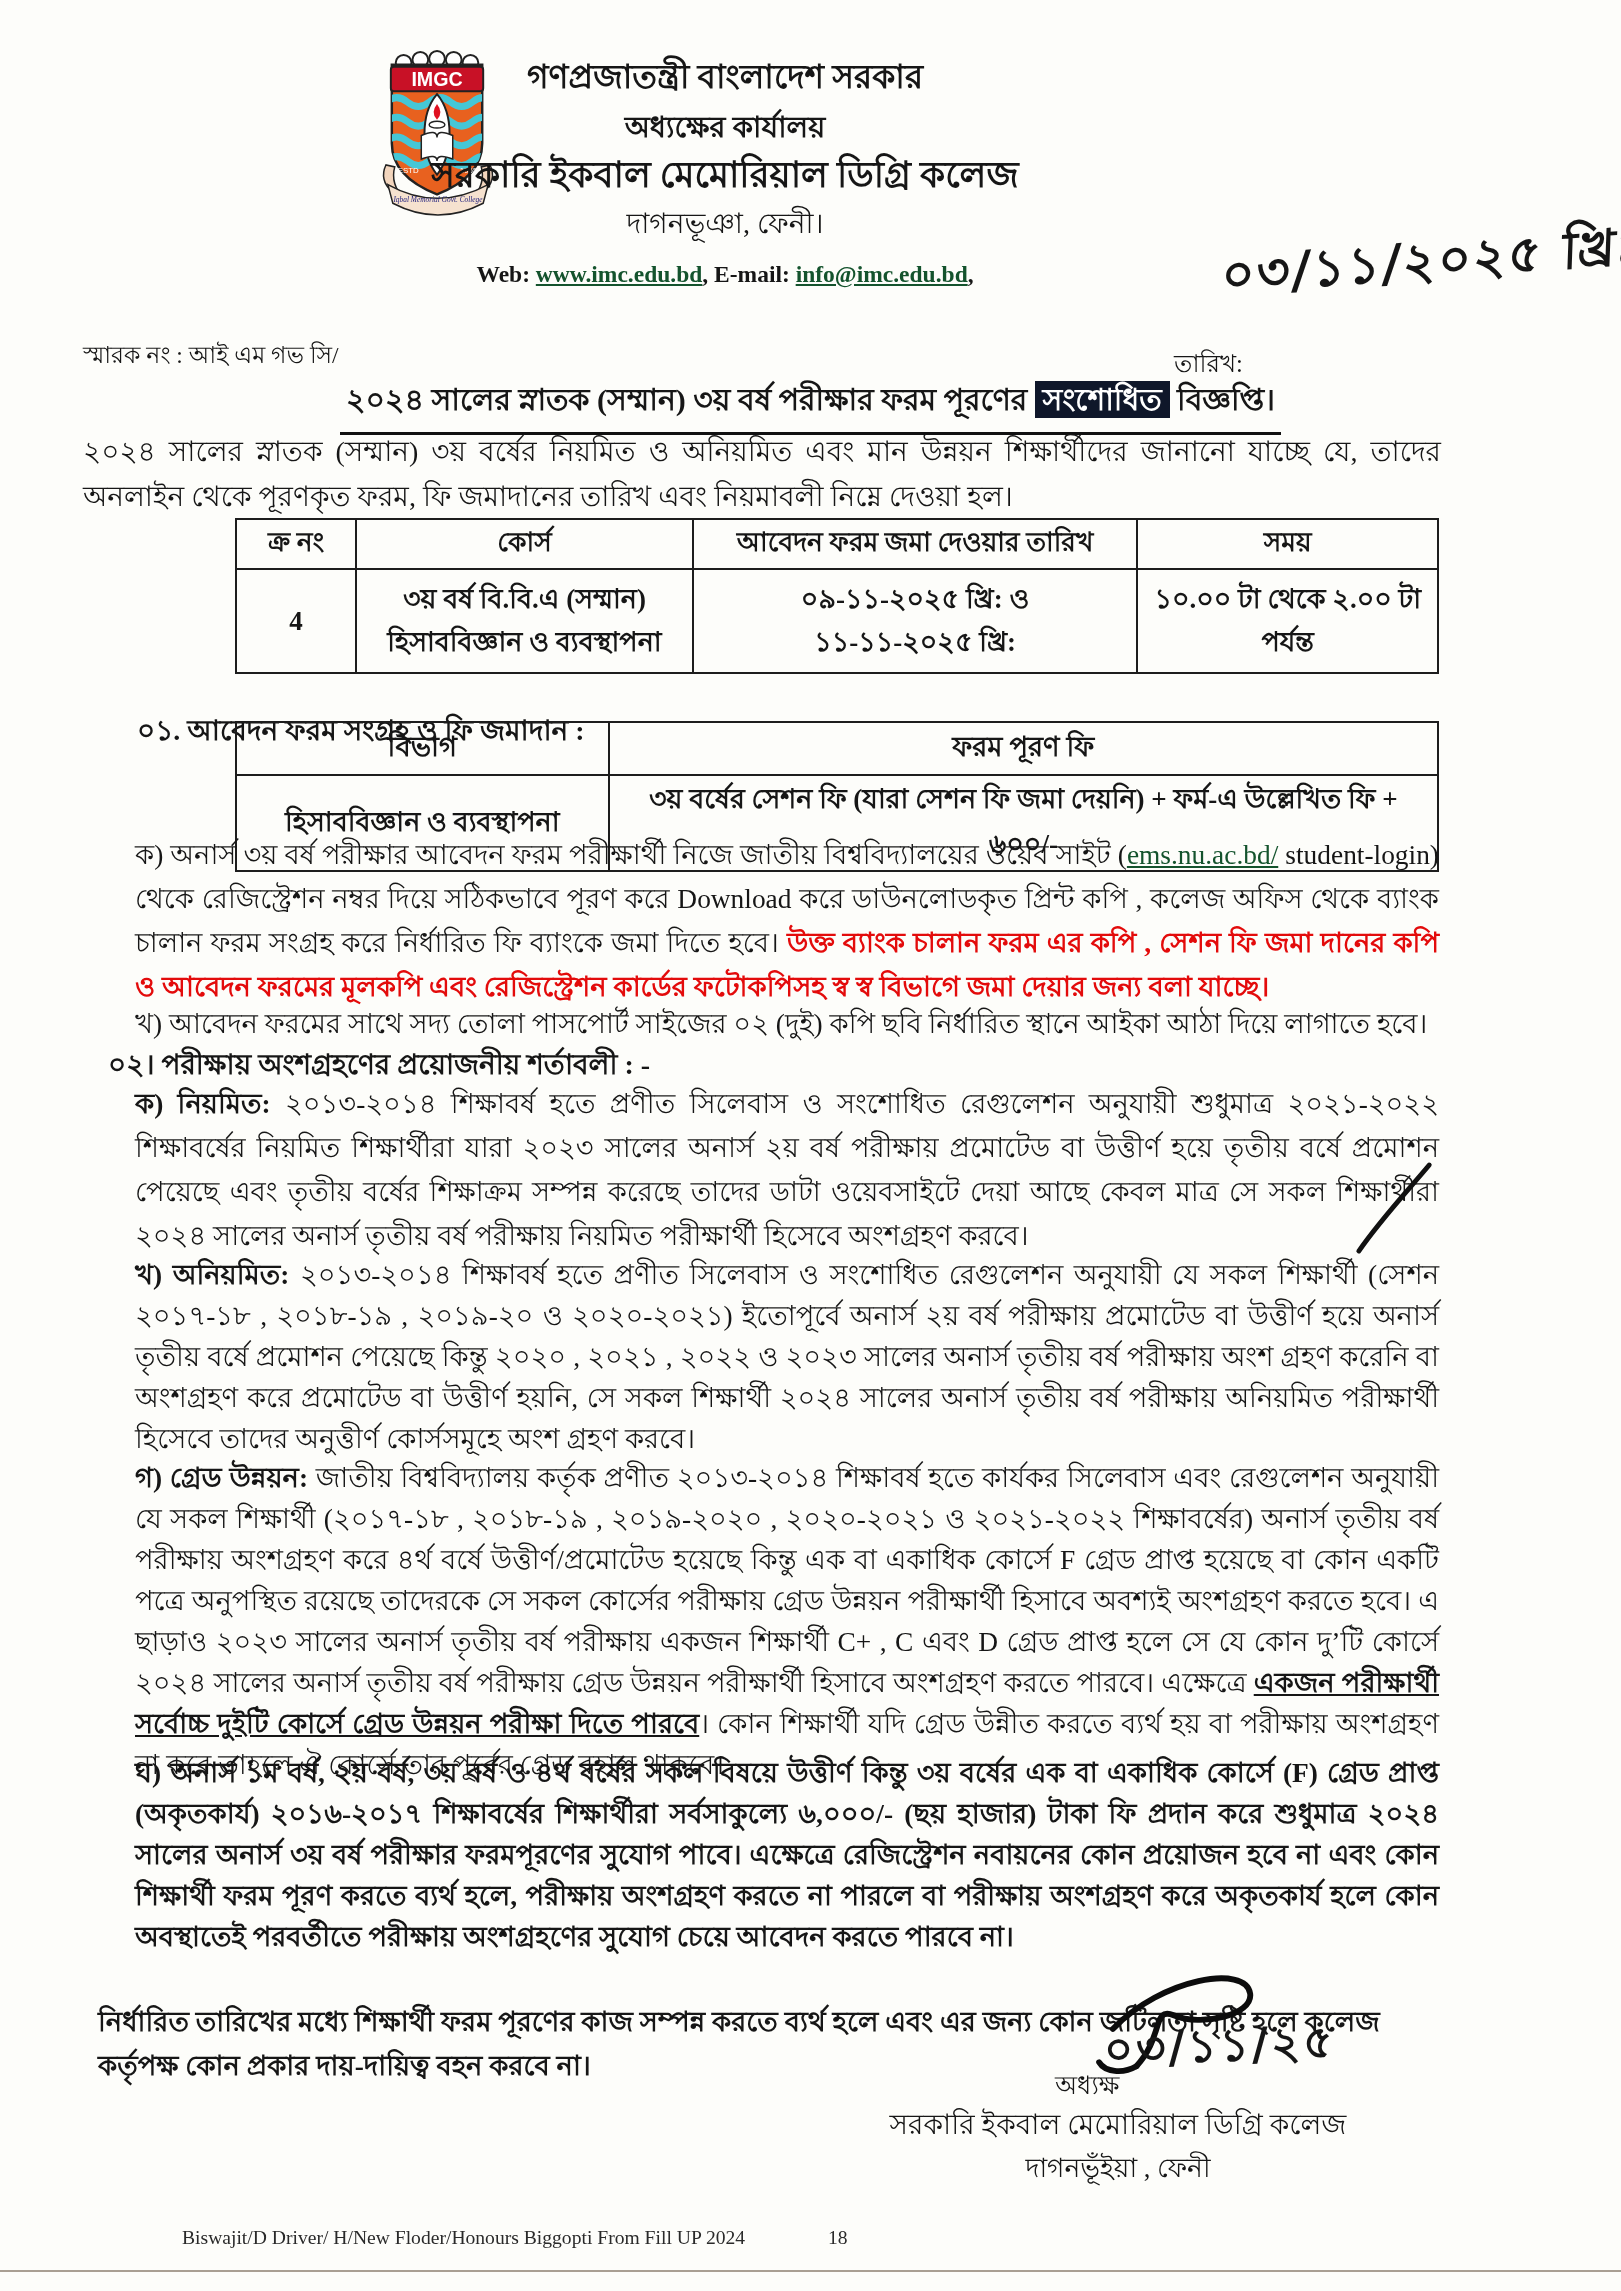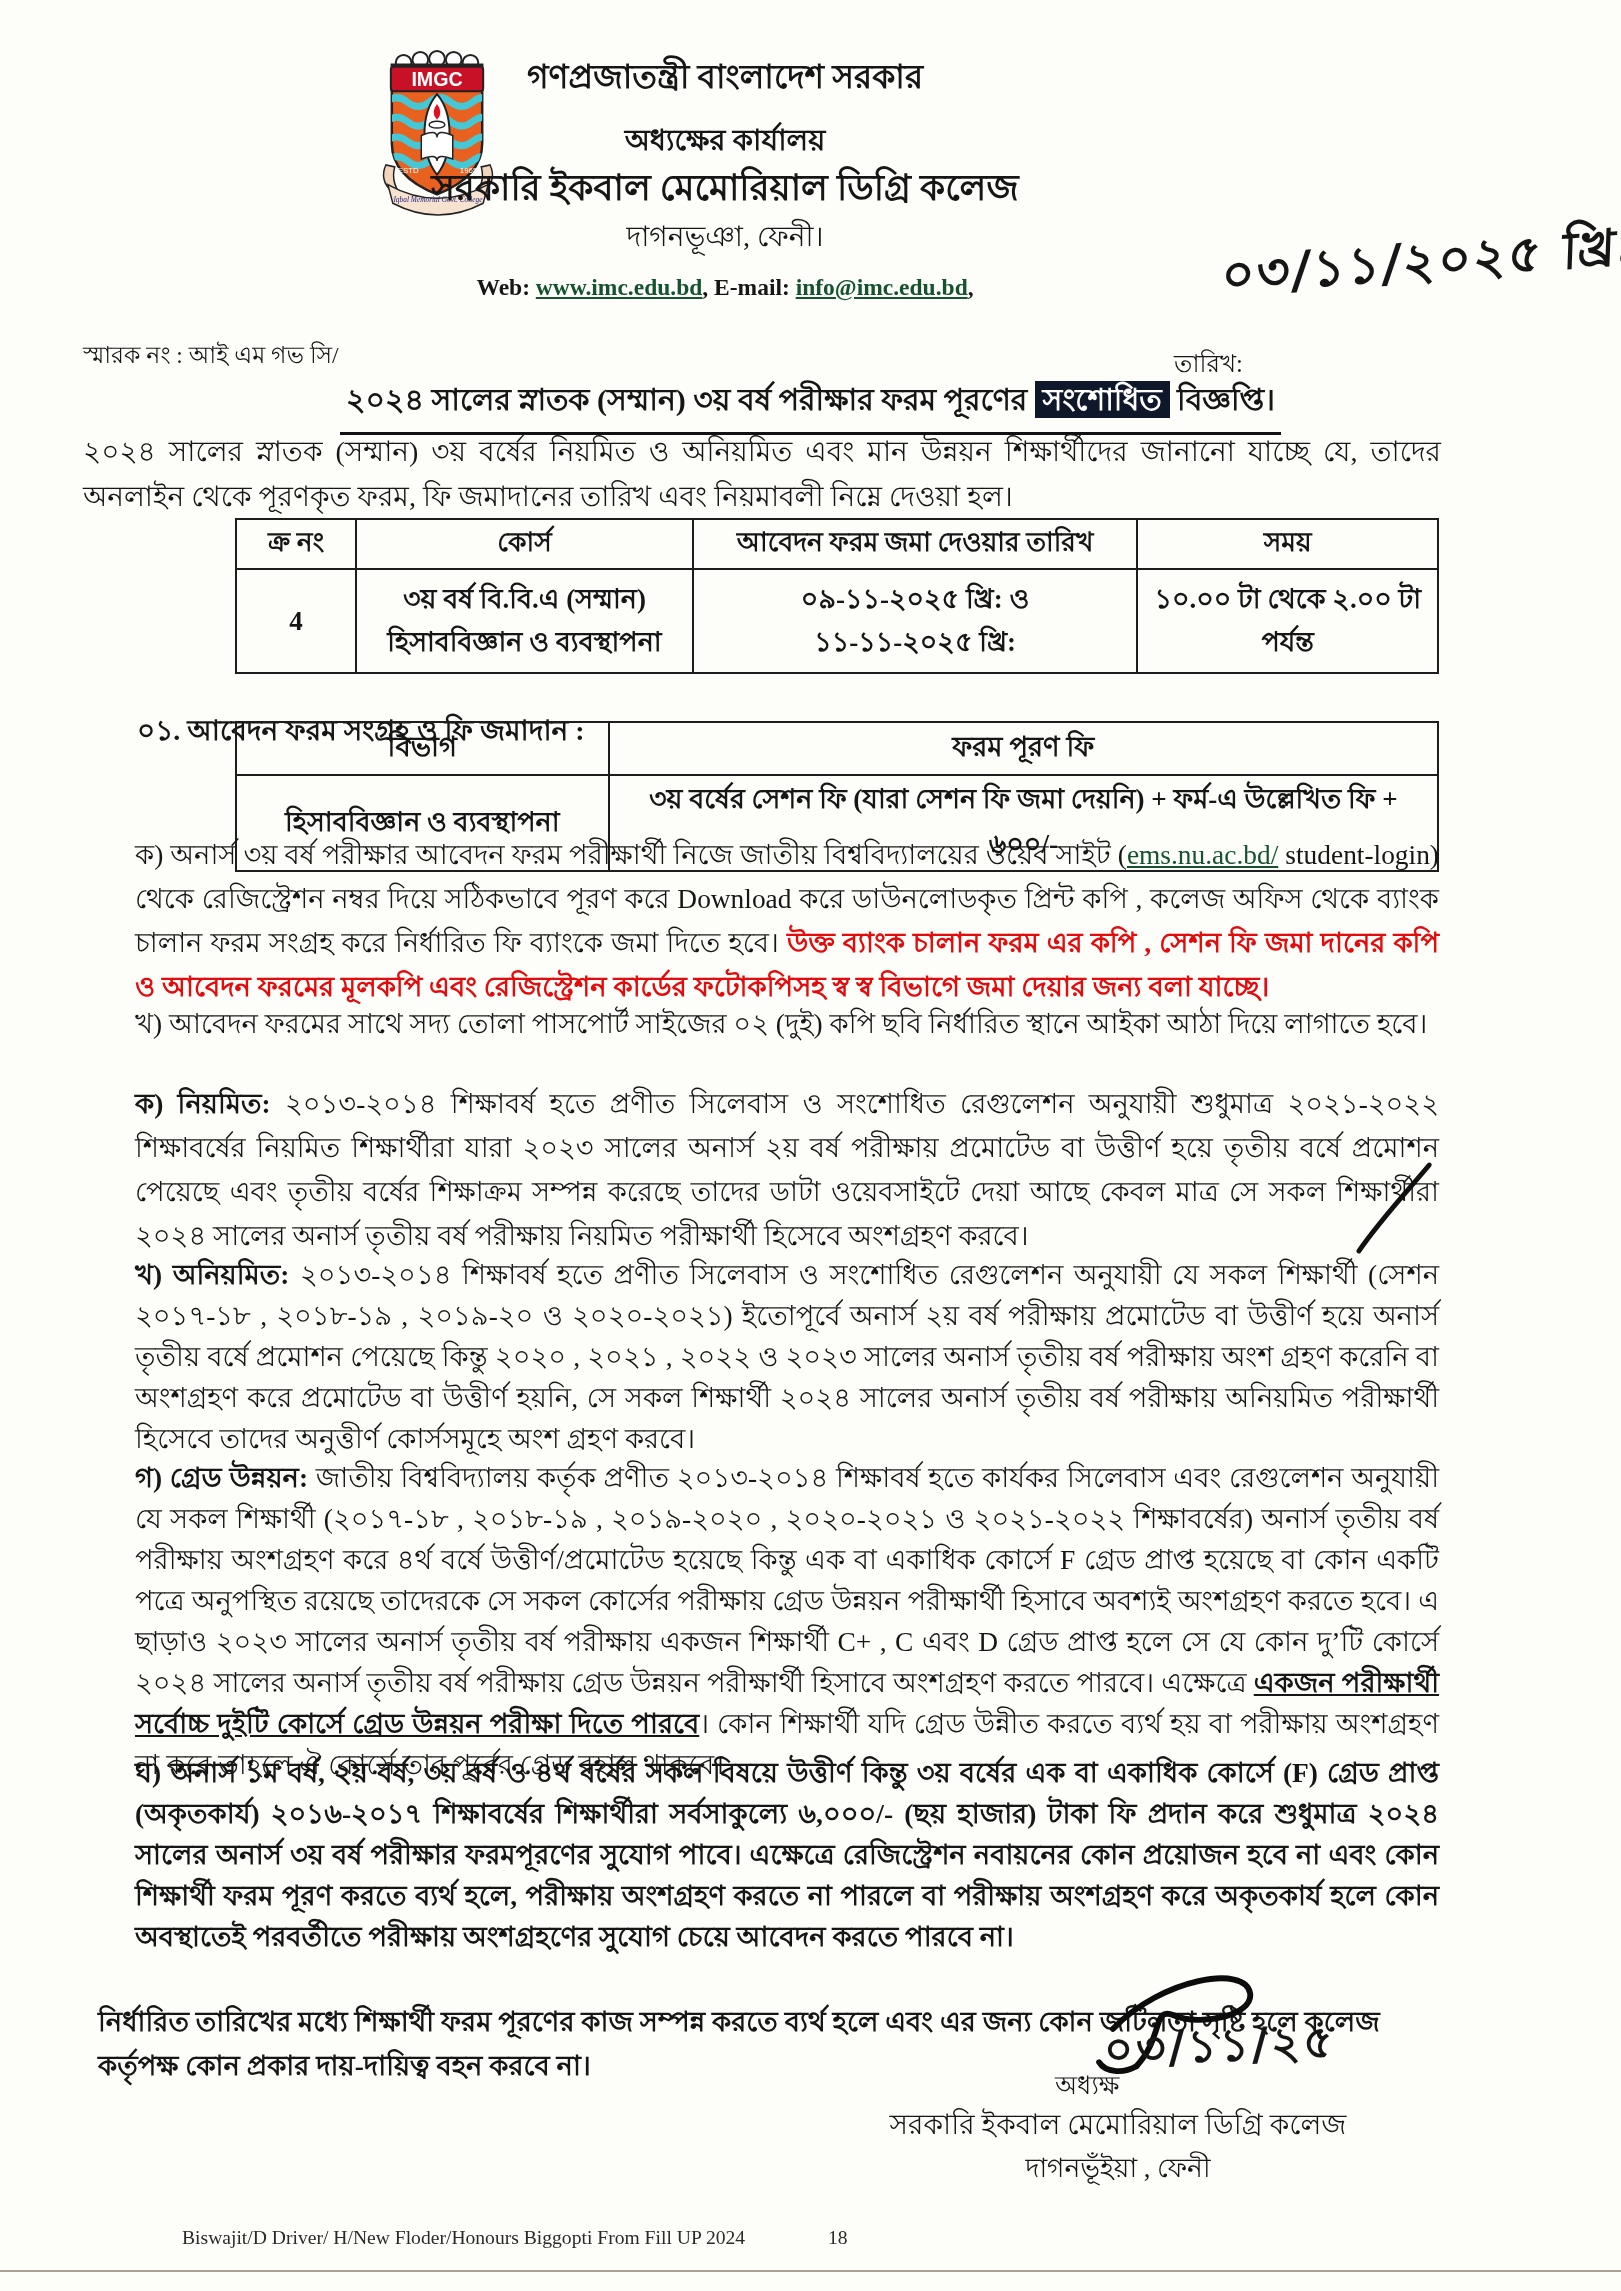--- a/index.html
+++ b/index.html
@@ -7,21 +7,21 @@
     position:relative;width:1621px;height:2292px;margin:0 auto;
     background:#fdfdfa;color:#161616;overflow:hidden;
     font-family:"Liberation Serif","DejaVu Serif",serif;
   }
   .abs{position:absolute;}
 
   
   .logo{position:absolute;left:378px;top:49px;width:120px;height:169px;}
   .header-text{position:absolute;left:333px;top:59px;width:784px;text-align:center;}
   .h-govt{font-size:33px;font-weight:bold;line-height:1.1;}
-  .h-office{font-size:29px;font-weight:bold;margin-top:30px;line-height:1.1;}
+  .h-office{font-size:29px;font-weight:bold;margin-top:17px;line-height:1.1;}
   .h-college{font-size:36px;font-weight:bold;margin-top:11.8px;line-height:1.1;}
   .h-location{font-size:28px;margin-top:13.7px;line-height:1.1;}
   .h-web{font-size:23.5px;font-weight:bold;margin-top:21.6px;line-height:1.1;}
   .blue-link{color:#14532d;text-decoration:underline;}
 
   
   .memo-no{left:83px;top:337px;font-size:23.5px;}
   .date-label{left:1174px;top:345px;font-size:24.5px;}
   .hand{font-family:"DejaVu Serif","Liberation Serif",serif;font-weight:bold;}
   .hand-date{left:1221px;top:222px;font-size:51px;transform:rotate(-4deg) skewX(-6deg);letter-spacing:2px;white-space:nowrap;}
@@ -177,20 +177,21 @@
       <td>৩য় বর্ষের সেশন ফি (যারা সেশন ফি জমা দেয়নি) + ফর্ম-এ উল্লেখিত ফি + ৬০০/-</td>
     </tr>
   </tbody>
     </table>
 
   <div class="item" id="item-ka"><span>ক) </span><span>অনার্স ৩য় বর্ষ পরীক্ষার আবেদন ফরম পরীক্ষার্থী নিজে জাতীয় বিশ্ববিদ্যালয়ের ওয়েব সাইট (</span><a href="#" class="blue-link">ems.nu.ac.bd/</a><span> student-login) থেকে রেজিস্ট্রেশন নম্বর দিয়ে সঠিকভাবে পূরণ করে Download করে ডাউনলোডকৃত প্রিন্ট কপি , কলেজ অফিস থেকে ব্যাংক চালান ফরম সংগ্রহ করে নির্ধারিত ফি ব্যাংকে জমা দিতে হবে। </span><span class="red">উক্ত ব্যাংক চালান ফরম এর কপি , সেশন ফি জমা দানের কপি ও  আবেদন ফরমের মূলকপি এবং রেজিস্ট্রেশন কার্ডের ফটোকপিসহ স্ব স্ব বিভাগে জমা দেয়ার জন্য বলা যাচ্ছে।</span>
   </div>
 
   <div class="item" id="item-kha">খ) আবেদন ফরমের সাথে সদ্য তোলা পাসপোর্ট সাইজের ০২ (দুই) কপি ছবি নির্ধারিত স্থানে আইকা আঠা দিয়ে লাগাতে হবে।</div>
 
+  <div class="sec-heading" id="s2-heading">০২। পরীক্ষায় অংশগ্রহণের প্রয়োজনীয় শর্তাবলী : -</div>
 
   <div class="item" id="item-ka2"><span class="lbl-bold">ক) নিয়মিত: </span><span>২০১৩-২০১৪ শিক্ষাবর্ষ হতে প্রণীত সিলেবাস ও সংশোধিত রেগুলেশন অনুযায়ী শুধুমাত্র ২০২১-২০২২ শিক্ষাবর্ষের নিয়মিত শিক্ষার্থীরা যারা ২০২৩ সালের অনার্স ২য় বর্ষ পরীক্ষায় প্রমোটেড বা উত্তীর্ণ হয়ে তৃতীয় বর্ষে প্রমোশন পেয়েছে এবং তৃতীয় বর্ষের শিক্ষাক্রম সম্পন্ন করেছে তাদের ডাটা ওয়েবসাইটে দেয়া আছে কেবল মাত্র সে সকল শিক্ষার্থীরা ২০২৪ সালের অনার্স তৃতীয় বর্ষ পরীক্ষায় নিয়মিত পরীক্ষার্থী হিসেবে অংশগ্রহণ করবে।</span>
   </div>
 
   <div class="item" id="item-kha2"><span class="lbl-bold">খ) অনিয়মিত: </span><span>২০১৩-২০১৪ শিক্ষাবর্ষ হতে প্রণীত সিলেবাস ও সংশোধিত রেগুলেশন অনুযায়ী যে সকল শিক্ষার্থী (সেশন ২০১৭-১৮ , ২০১৮-১৯ , ২০১৯-২০ ও ২০২০-২০২১) ইতোপূর্বে অনার্স ২য় বর্ষ পরীক্ষায় প্রমোটেড বা উত্তীর্ণ হয়ে অনার্স তৃতীয় বর্ষে প্রমোশন পেয়েছে কিন্তু ২০২০ , ২০২১ , ২০২২ ও ২০২৩ সালের অনার্স তৃতীয় বর্ষ পরীক্ষায় অংশ গ্রহণ করেনি বা অংশগ্রহণ করে প্রমোটেড বা উত্তীর্ণ হয়নি, সে সকল শিক্ষার্থী ২০২৪ সালের অনার্স তৃতীয় বর্ষ পরীক্ষায় অনিয়মিত পরীক্ষার্থী হিসেবে তাদের অনুত্তীর্ণ কোর্সসমূহে অংশ গ্রহণ করবে।</span>
   </div>
 
   <div class="item" id="item-ga"><span class="lbl-bold">গ) গ্রেড উন্নয়ন: </span><span>জাতীয় বিশ্ববিদ্যালয় কর্তৃক প্রণীত ২০১৩-২০১৪ শিক্ষাবর্ষ হতে কার্যকর সিলেবাস এবং রেগুলেশন অনুযায়ী যে সকল শিক্ষার্থী (২০১৭-১৮ , ২০১৮-১৯ , ২০১৯-২০২০ , ২০২০-২০২১ ও ২০২১-২০২২ শিক্ষাবর্ষের) অনার্স তৃতীয় বর্ষ পরীক্ষায় অংশগ্রহণ করে ৪র্থ বর্ষে উত্তীর্ণ/প্রমোটেড হয়েছে কিন্তু এক বা একাধিক কোর্সে F গ্রেড প্রাপ্ত হয়েছে বা কোন একটি পত্রে অনুপস্থিত রয়েছে তাদেরকে সে সকল কোর্সের পরীক্ষায় গ্রেড উন্নয়ন পরীক্ষার্থী হিসাবে অবশ্যই অংশগ্রহণ করতে হবে। এ ছাড়াও ২০২৩ সালের অনার্স তৃতীয় বর্ষ পরীক্ষায় একজন শিক্ষার্থী C+ , C এবং D গ্রেড প্রাপ্ত হলে সে যে কোন দু’টি কোর্সে ২০২৪ সালের অনার্স তৃতীয় বর্ষ পরীক্ষায় গ্রেড উন্নয়ন পরীক্ষার্থী হিসাবে অংশগ্রহণ করতে পারবে। এক্ষেত্রে </span><span class="ul-bold">একজন পরীক্ষার্থী সর্বোচ্চ দুইটি কোর্সে গ্রেড উন্নয়ন পরীক্ষা দিতে পারবে</span><span>। কোন শিক্ষার্থী যদি গ্রেড উন্নীত করতে ব্যর্থ হয় বা পরীক্ষায় অংশগ্রহণ না করে তাহলে ঐ কোর্সে তার পূর্বের গ্রেড বহাল থাকবে।</span>
   </div>
 

